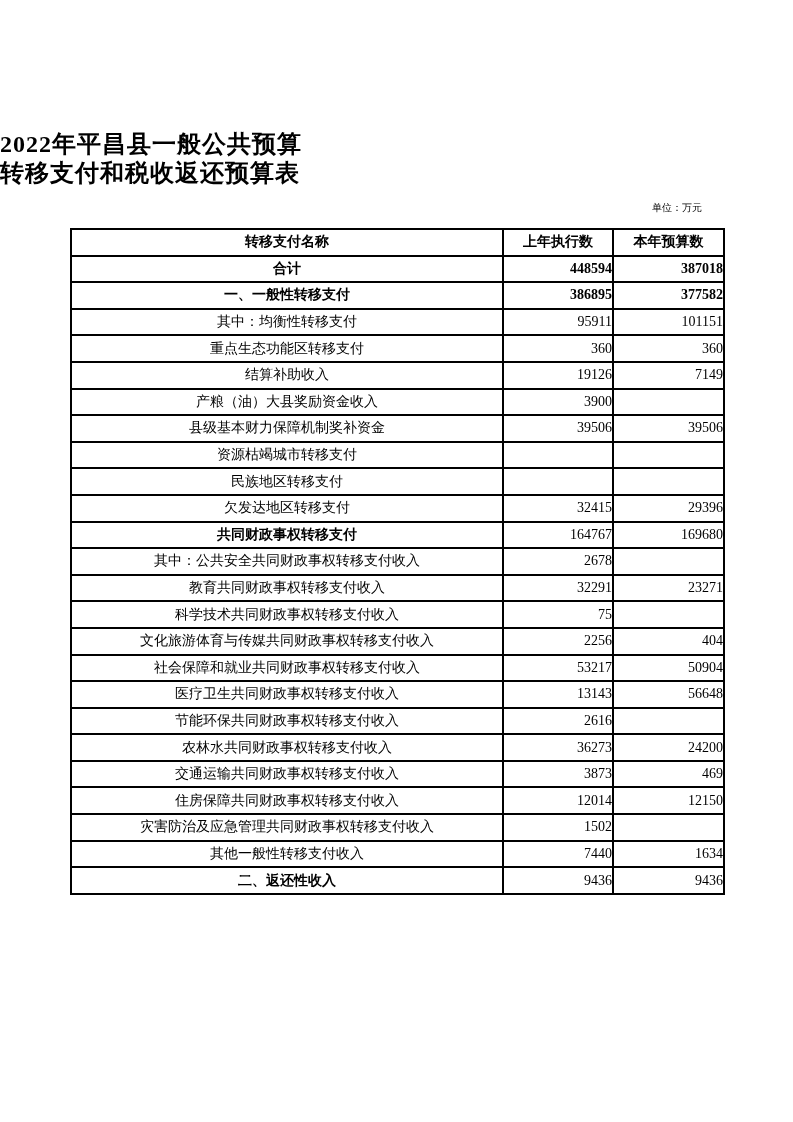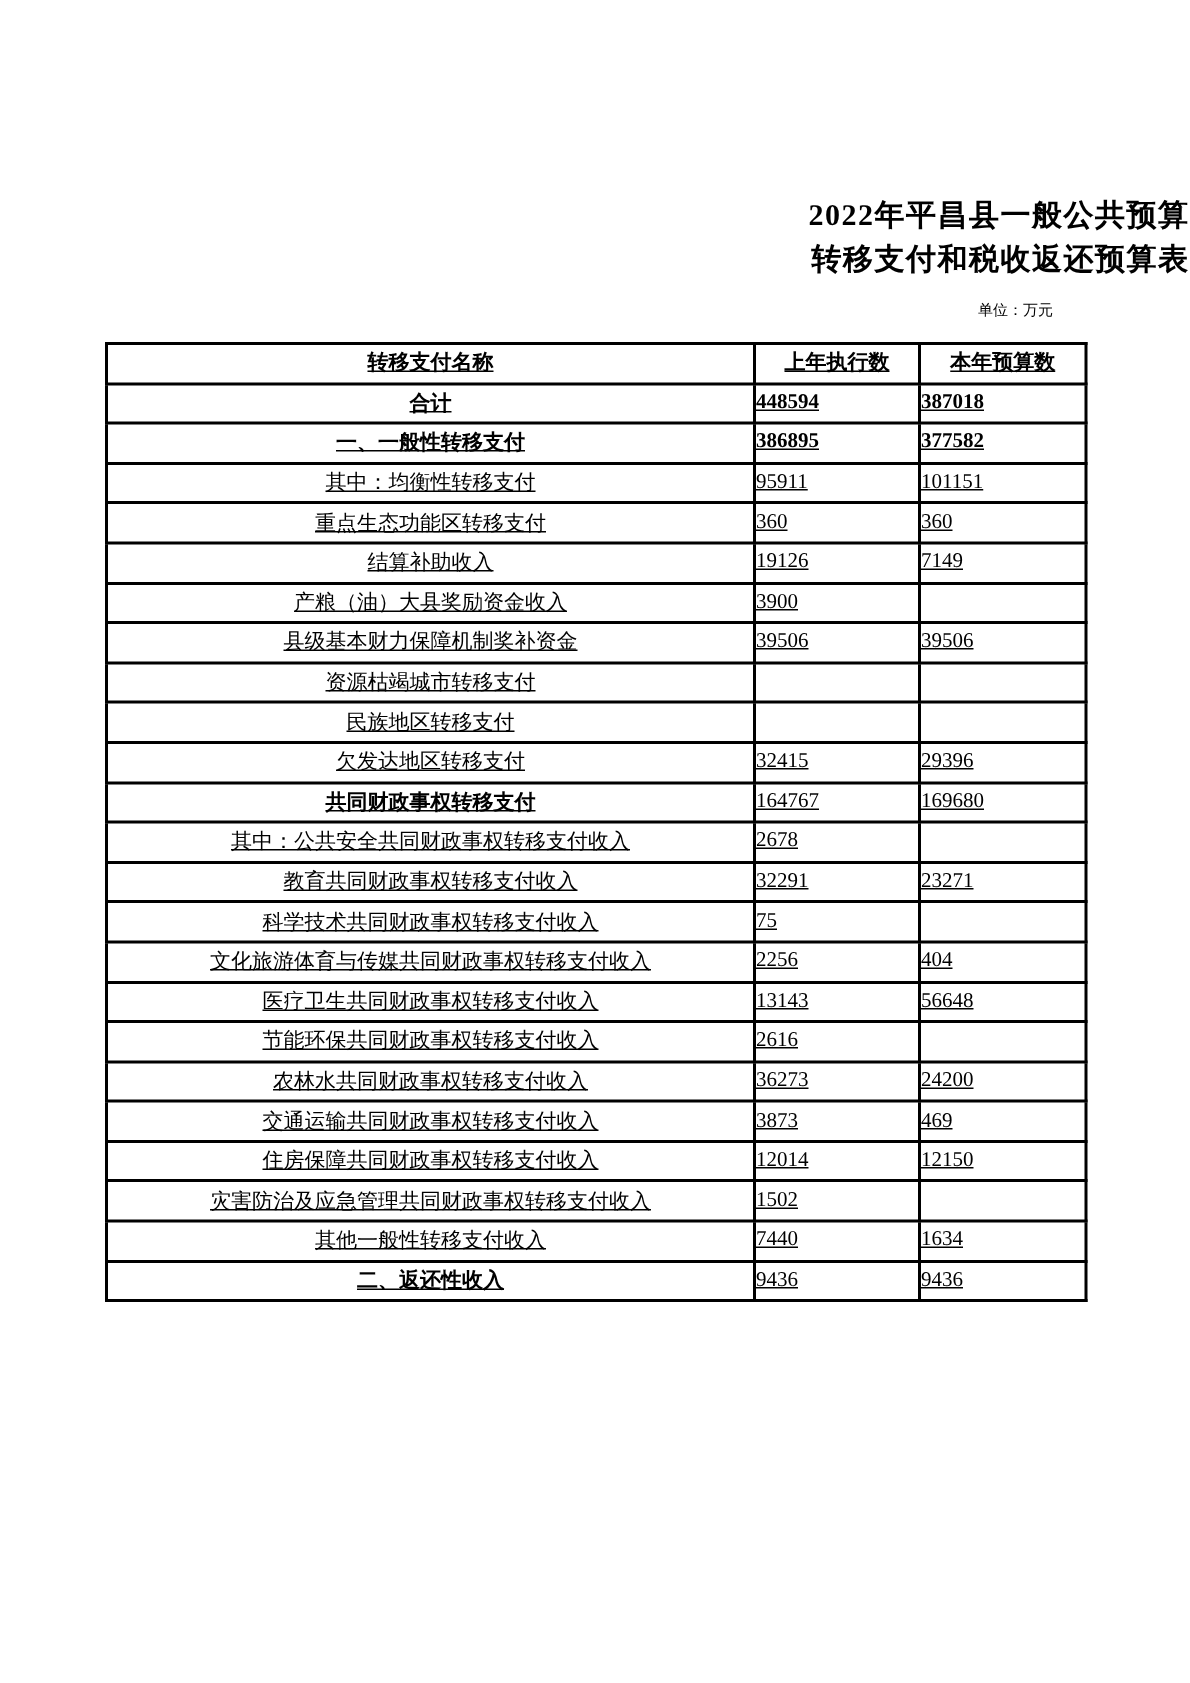--- a/index.html
+++ b/index.html
@@ -6,56 +6,55 @@
   html, body { background: #ffffff; }
   body {
     width: 793px;
     height: 1122px;
     font-family: "Liberation Serif", "DejaVu Serif", serif;
     color: #000;
     overflow: hidden;
   }
   .doc-title {
     margin-top: 130px;
-    text-align: right;
-    font-size: 20px;
+    text-align: left;
+    font-size: 24px;
     font-weight: bold;
     line-height: 29px;
     letter-spacing: 1px;
   }
   .unit-row {
     width: 653px;
     margin: 11px 0 0 70px;
     text-align: right;
     padding-right: 21px;
     font-size: 10px;
     line-height: 18px;
   }
   table.budget {
     width: 653px;
     margin: 11px 0 0 70px;
     border-collapse: collapse;
     table-layout: fixed;
-    text-decoration: underline;
   }
   table.budget col.c-name   { width: 432px; }
   table.budget col.c-prev   { width: 110px; }
   table.budget col.c-budget { width: 111px; }
   table.budget th, table.budget td {
     border: 2px solid #000;
     font-size: 14px;
     height: 26.6px;
     padding: 0;
     vertical-align: middle;
     overflow: hidden;
     white-space: nowrap;
   }
   table.budget th { font-weight: bold; text-align: center; }
   td.name { text-align: center; }
-  td.num  { text-align: left; }
+  td.num  { text-align: right; }
   .bold   { font-weight: bold; }
   .center { text-align: center !important; padding-left: 0 !important; margin-left: 40px; }
   .indent-0 { padding-left: 4px; }
   .indent-1 { padding-left: 34px; }
   .indent-2 { padding-left: 80px; }
   .indent-3 { padding-left: 66px; }
   .indent-4 { padding-left: 122px; }
 </style>
 </head>
 <body>
@@ -150,20 +149,25 @@
     <td class="name indent-4">科学技术共同财政事权转移支付收入</td>
     <td class="num">75</td>
     <td class="num"></td>
   </tr>
       <tr>
     <td class="name indent-4">文化旅游体育与传媒共同财政事权转移支付收入</td>
     <td class="num">2256</td>
     <td class="num">404</td>
   </tr>
       <tr>
+    <td class="name indent-4">社会保障和就业共同财政事权转移支付收入</td>
+    <td class="num">53217</td>
+    <td class="num">50904</td>
+  </tr>
+      <tr>
     <td class="name indent-4">医疗卫生共同财政事权转移支付收入</td>
     <td class="num">13143</td>
     <td class="num">56648</td>
   </tr>
       <tr>
     <td class="name indent-4">节能环保共同财政事权转移支付收入</td>
     <td class="num">2616</td>
     <td class="num"></td>
   </tr>
       <tr>

